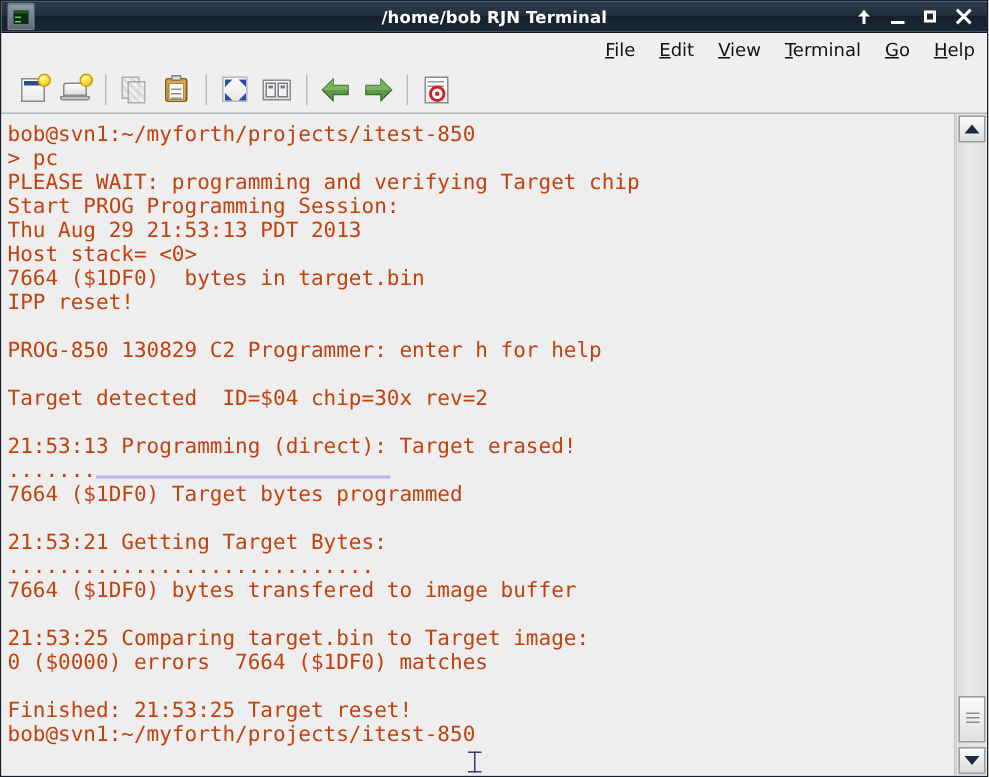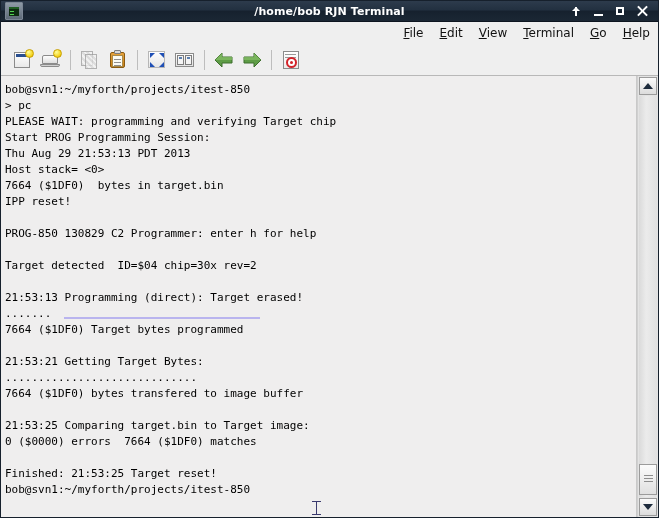--- a/index.html
+++ b/index.html
@@ -337,23 +337,23 @@
     flex: 1 1 auto;
     background: #efeeee;
     border-right: 1px solid #c9c9c9;
     position: relative;
     overflow: hidden;
     padding: 6px 0 0 4px;
     box-sizing: border-box;
   }
   .screen-inner{
     font-family: "DejaVu Sans Mono", monospace;
-    font-size: 11px;
+    font-size: 14px;
     line-height: 16px;
-    color: #000000;
+    color: #c2410c;
     white-space: pre;
     position: relative;
   }
   .line { height: 16px; white-space: pre; }
   .line.blank { color: transparent; }
 
   .dots-prog { position: relative; height: 16px; }
   .dots-prog .dots { position: absolute; left: 0; top: 0; white-space: pre; }
   .dots-prog .bar {
     position: absolute;

